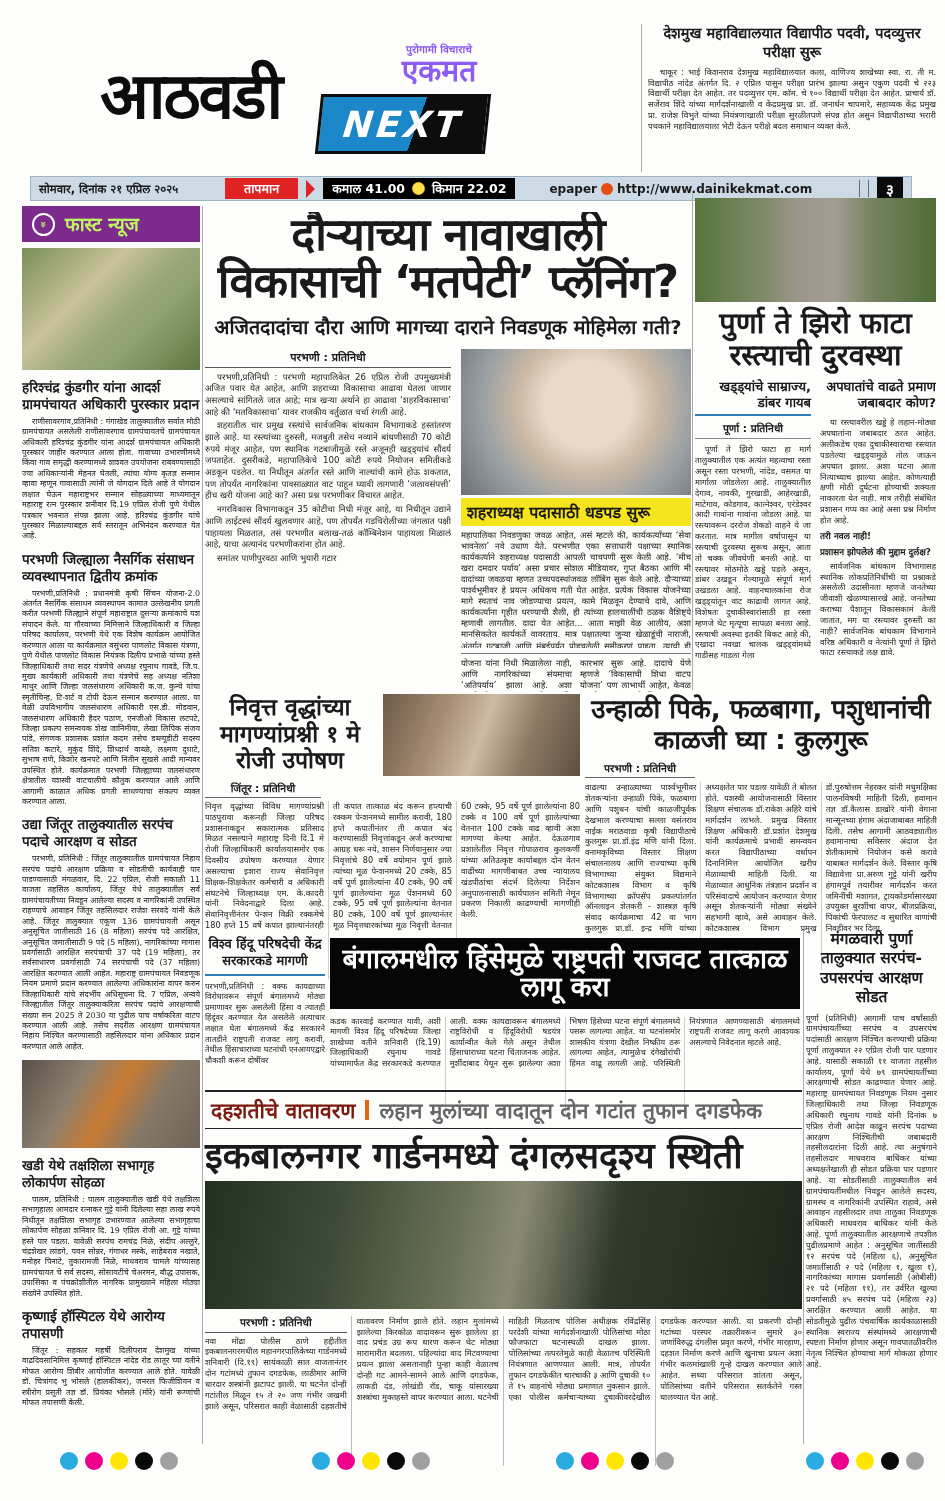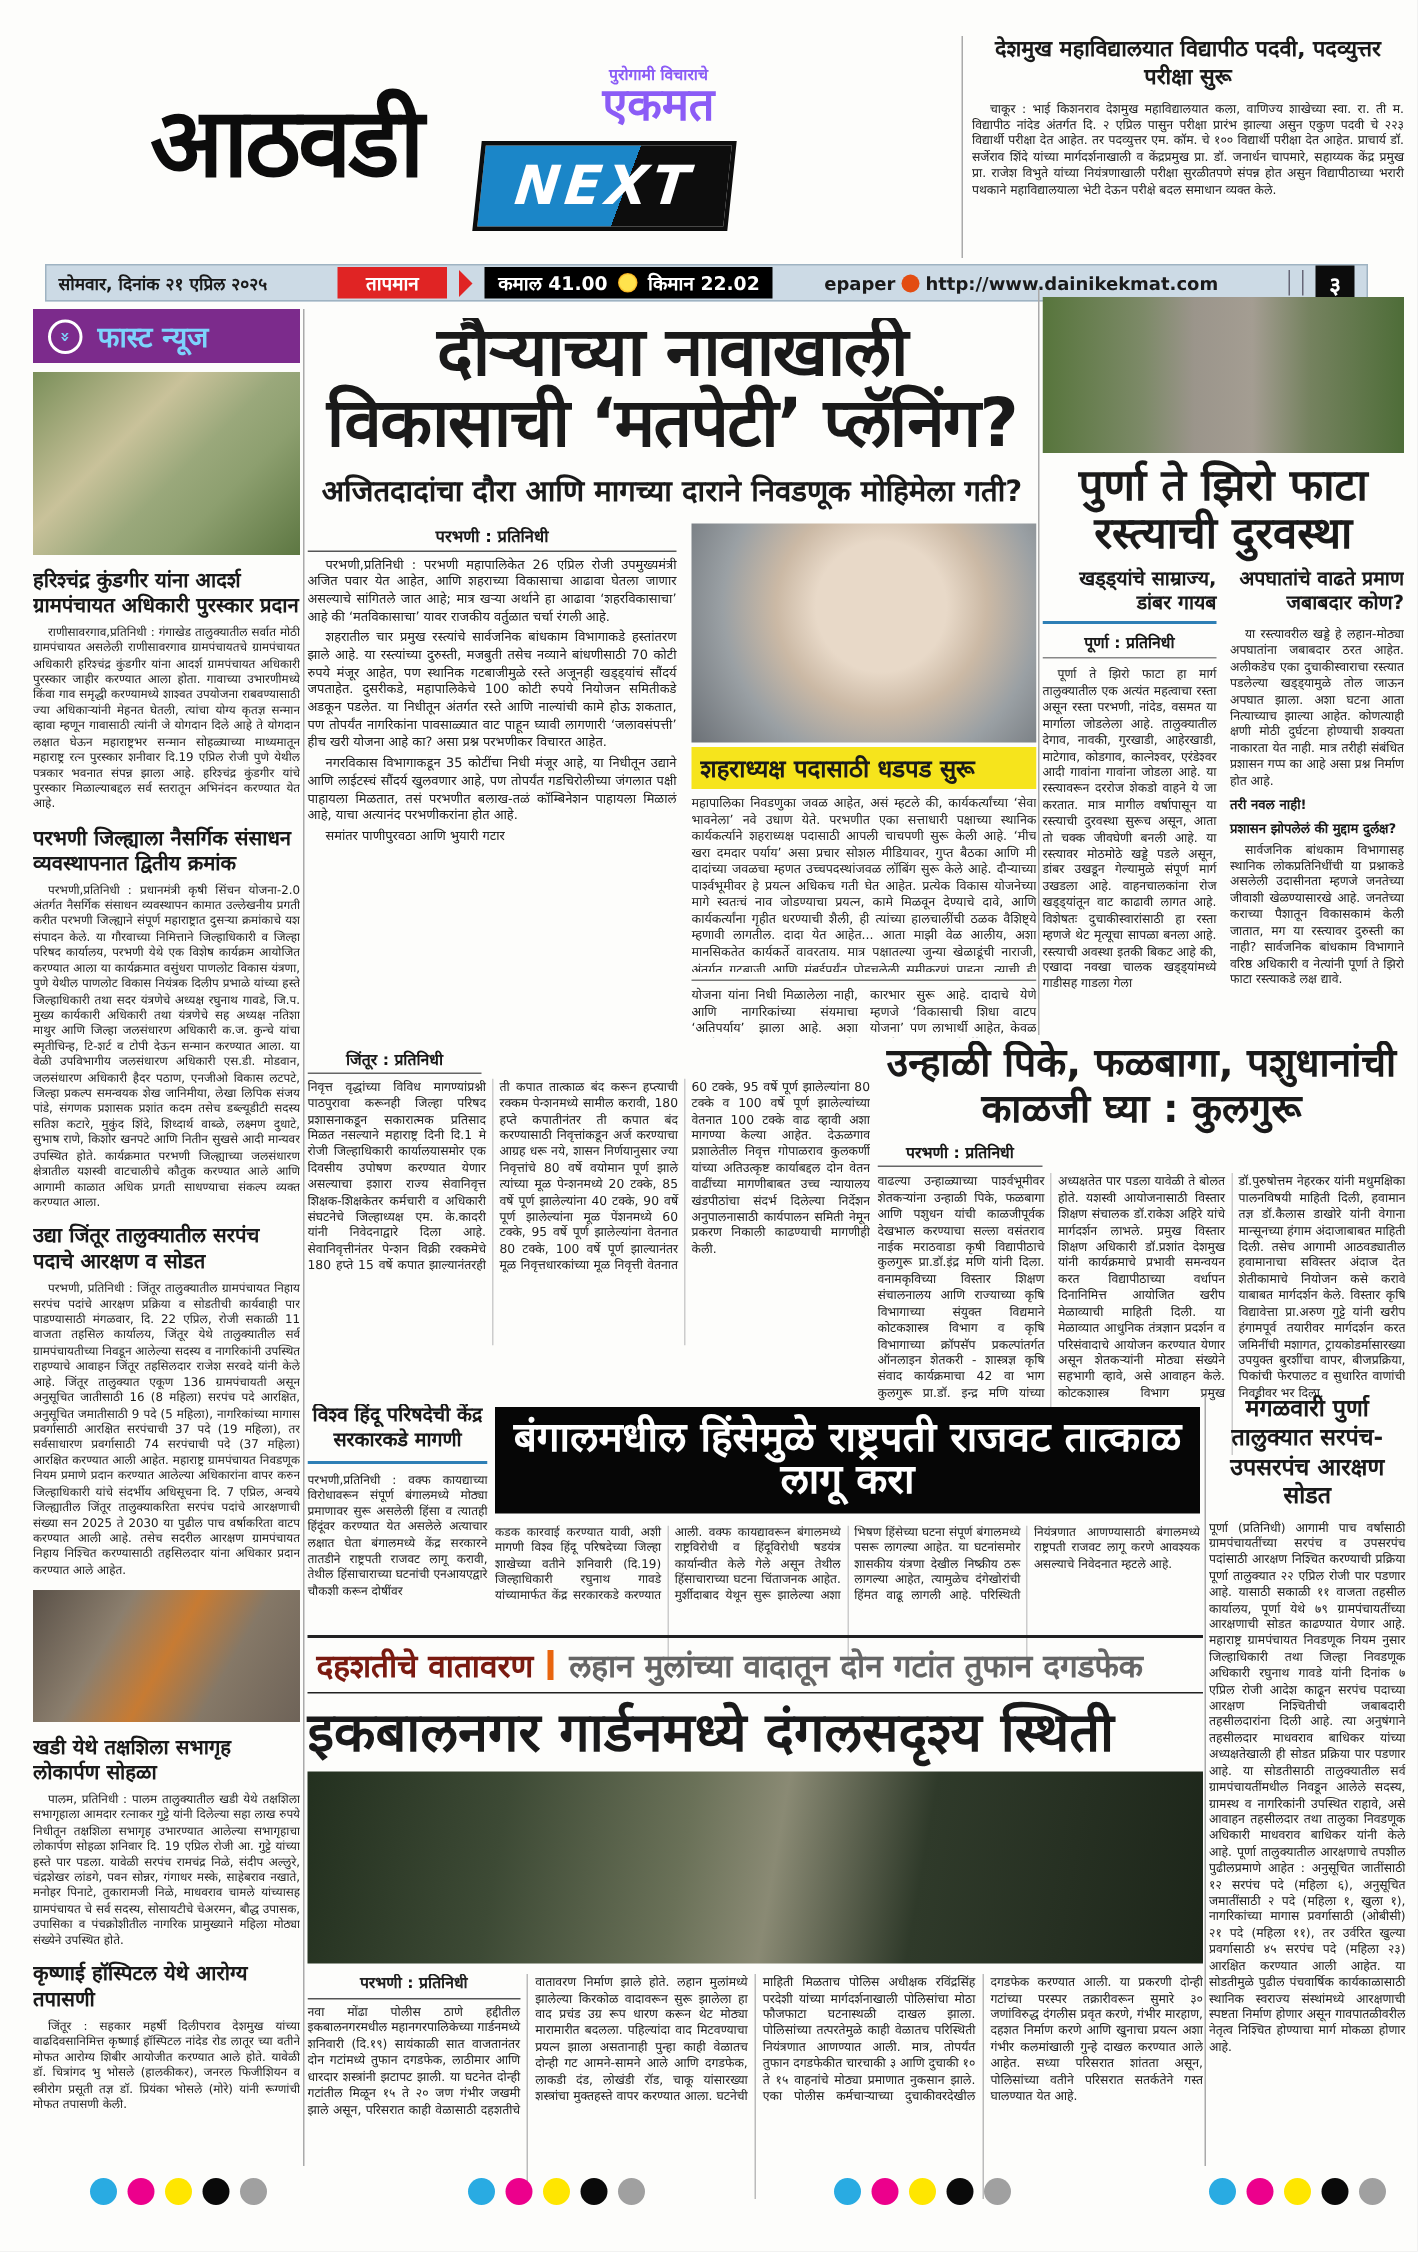--- a/index.html
+++ b/index.html
@@ -33,21 +33,21 @@
   .temp-arrow{width:0;height:0;border-top:9px solid transparent;border-bottom:9px solid transparent;border-left:9px solid #e02424;}
   .temp-black{background:#000;color:#fff;font-size:12.5px;font-weight:800;padding:2px 9px;display:flex;align-items:center;gap:7px;}
   .sun{width:13px;height:13px;border-radius:50%;background:radial-gradient(circle,#ffe34d 0 55%,#f6a818 70%);display:inline-block;}
   .epaper{display:flex;align-items:center;gap:4px;margin-left:26px;font-size:12px;font-weight:700;}
   .ep-ic{width:12px;height:12px;border-radius:50%;background:#e34d12;display:inline-block;}
   .dl-sep{width:1px;height:17px;background:#667;}
   .pageno{background:#0c0c0c;color:#fff;font-size:15px;font-weight:800;width:26px;text-align:center;padding:2px 0;}
 
   
   .sidebar{left:22px;top:206px;width:178px;height:1238px;overflow:hidden;}
-  .fn-header{background:#7c2b8c;color:#7dd3fc;height:36px;display:flex;align-items:center;gap:10px;padding-left:10px;font-size:19px;font-weight:800;}
+  .fn-header{background:#7c2b8c;color:#bef264;height:36px;display:flex;align-items:center;gap:10px;padding-left:10px;font-size:19px;font-weight:800;}
   .fn-ic{width:19px;height:19px;border:2px solid #fff;border-radius:50%;display:flex;align-items:center;justify-content:center;font-size:11px;line-height:1;transform:rotate(90deg);}
   .photo{background:#889;}
   .ph1{height:122px;margin-top:6px;background:linear-gradient(135deg,#7a8f5a,#c9c29a 35%,#9aa87b 55%,#8d9f6f 70%,#5d7742);}
   .ph2{height:88px;margin:8px 0 2px;background:linear-gradient(120deg,#5a5148,#8c7f6e 30%,#c77b33 50%,#857867 70%,#6e6358);}
   .sb-art{margin-top:9px;}
   .sb-art h3{margin:0;font-size:13.5px;font-weight:800;line-height:1.25;}
   .sb-art p{margin:4px 0 0;font-size:7.9px;text-indent:10px;}
 
   
   .main{left:205px;top:212px;width:486px;height:480px;overflow:hidden;}
@@ -222,20 +222,24 @@
         <div class="rsub" style="border-bottom:none;">अपघातांचे वाढते प्रमाण जबाबदार कोण?</div>
         <p class="jtext">या रस्त्यावरील खड्डे हे लहान-मोठ्या अपघातांना जबाबदार ठरत आहेत. अलीकडेच एका दुचाकीस्वाराचा रस्त्यात पडलेल्या खड्ड्यामुळे तोल जाऊन अपघात झाला. अशा घटना आता नित्याच्याच झाल्या आहेत. कोणत्याही क्षणी मोठी दुर्घटना होण्याची शक्यता नाकारता येत नाही. मात्र तरीही संबंधित प्रशासन गप्प का आहे असा प्रश्न निर्माण होत आहे.</p>
         <div class="rmini">तरी नवल नाही!</div>
         <div class="rmini">प्रशासन झोपलेलं की मुद्दाम दुर्लक्ष?</div>
         <p class="jtext">सार्वजनिक बांधकाम विभागासह स्थानिक लोकप्रतिनिधींची या प्रश्नाकडे असलेली उदासीनता म्हणजे जनतेच्या जीवाशी खेळण्यासारखे आहे. जनतेच्या कराच्या पैशातून विकासकामं केली जातात, मग या रस्त्यावर दुरुस्ती का नाही? सार्वजनिक बांधकाम विभागाने वरिष्ठ अधिकारी व नेत्यांनी पूर्णा ते झिरो फाटा रस्त्याकडे लक्ष द्यावे.</p>
       </div>
     </div>
   </div>
 
   <div class="abs pension">
+    <div class="pen-top">
+      <h1 class="pen-h1">निवृत्त वृद्धांच्या मागण्यांप्रश्नी १ मे रोजी उपोषण</h1>
+      <div class="photo pen-photo"></div>
+    </div>
     <div class="pen-by">जिंतूर : प्रतिनिधी</div>
     <div class="cols3 jtext">निवृत्त वृद्धांच्या विविध मागण्यांप्रश्नी पाठपुरावा करूनही जिल्हा परिषद प्रशासनाकडून सकारात्मक प्रतिसाद मिळत नसल्याने महाराष्ट्र दिनी दि.1 मे रोजी जिल्हाधिकारी कार्यालयासमोर एक दिवसीय उपोषण करण्यात येणार असल्याचा इशारा राज्य सेवानिवृत्त शिक्षक-शिक्षकेतर कर्मचारी व अधिकारी संघटनेचे जिल्हाध्यक्ष एम. के.कादरी यांनी निवेदनाद्वारे दिला आहे. सेवानिवृत्तीनंतर पेन्शन विक्री रक्कमेचे 180 हप्ते 15 वर्षे कपात झाल्यानंतरही ती कपात तात्काळ बंद करून हप्त्याची रक्कम पेन्शनमध्ये सामील करावी, 180 हप्ते कपातीनंतर ती कपात बंद करण्यासाठी निवृत्तांकडून अर्ज करण्याचा आग्रह धरू नये, शासन निर्णयानुसार ज्या निवृत्तांचे 80 वर्षे वयोमान पूर्ण झाले त्यांच्या मूळ पेन्शनमध्ये 20 टक्के, 85 वर्षे पूर्ण झालेल्यांना 40 टक्के, 90 वर्षे पूर्ण झालेल्यांना मूळ पेंशनमध्ये 60 टक्के, 95 वर्षे पूर्ण झालेल्यांना वेतनात 80 टक्के, 100 वर्षे पूर्ण झाल्यानंतर मूळ निवृत्तधारकांच्या मूळ निवृत्ती वेतनात 60 टक्के, 95 वर्षे पूर्ण झालेल्यांना 80 टक्के व 100 वर्षे पूर्ण झालेल्यांच्या वेतनात 100 टक्के वाढ व्हावी अशा मागण्या केल्या आहेत. देऊळगाव प्रशालेतील निवृत्त गोपाळराव कुलकर्णी यांच्या अतिउत्कृष्ट कार्याबद्दल दोन वेतन वाढींच्या मागणीबाबत उच्च न्यायालय खंडपीठांचा संदर्भ दिलेल्या निर्देशन अनुपालनासाठी कार्यपालन समिती नेमून प्रकरण निकाली काढण्याची मागणीही केली.</div>
   </div>
 
   <div class="abs summer">
     <h1>उन्हाळी पिके, फळबागा, पशुधानांची काळजी घ्या : कुलगुरू</h1>
     <div class="sum-by">परभणी : प्रतिनिधी</div>
     <div class="cols3 jtext">वाढल्या उन्हाळ्याच्या पार्श्वभूमीवर शेतकऱ्यांना उन्हाळी पिके, फळबागा आणि पशुधन यांची काळजीपूर्वक देखभाल करण्याचा सल्ला वसंतराव नाईक मराठवाडा कृषी विद्यापीठाचे कुलगुरू प्रा.डॉ.इंद्र मणि यांनी दिला. वनामकृविच्या विस्तार शिक्षण संचालनालय आणि राज्याच्या कृषि विभागाच्या संयुक्त विद्यमाने कोटकशास्त्र विभाग व कृषि विभागाच्या क्रॉपसॅप प्रकल्पांतर्गत ऑनलाइन शेतकरी - शास्त्रज्ञ कृषि संवाद कार्यक्रमाचा 42 वा भाग कुलगुरू प्रा.डॉ. इन्द्र मणि यांच्या अध्यक्षतेत पार पडला यावेळी ते बोलत होते. यशस्वी आयोजनासाठी विस्तार शिक्षण संचालक डॉ.राकेश अहिरे यांचे मार्गदर्शन लाभले. प्रमुख विस्तार शिक्षण अधिकारी डॉ.प्रशांत देशमुख यांनी कार्यक्रमाचे प्रभावी समन्वयन करत विद्यापीठाच्या वर्धापन दिनानिमित्त आयोजित खरीप मेळाव्याची माहिती दिली. या मेळाव्यात आधुनिक तंत्रज्ञान प्रदर्शन व परिसंवादाचे आयोजन करण्यात येणार असून शेतकऱ्यांनी मोठ्या संख्येने सहभागी व्हावे, असे आवाहन केले. कोटकशास्त्र विभाग प्रमुख डॉ.पुरुषोत्तम नेहरकर यांनी मधुमक्षिका पालनविषयी माहिती दिली, हवामान तज्ञ डॉ.कैलास डाखोरे यांनी वेगाना मान्सूनच्या हंगाम अंदाजाबाबत माहिती दिली. तसेच आगामी आठवड्यातील हवामानाचा सविस्तर अंदाज देत शेतीकामाचे नियोजन कसे करावे याबाबत मार्गदर्शन केले. विस्तार कृषि विद्यावेत्ता प्रा.अरुण गुट्टे यांनी खरीप हंगामपूर्व तयारीवर मार्गदर्शन करत जमिनींची मशागत, ट्रायकोडर्मासारख्या उपयुक्त बुरशींचा वापर, बीजप्रक्रिया, पिकांची फेरपालट व सुधारित वाणांची निवडीवर भर दिला.</div>
   </div>
 

